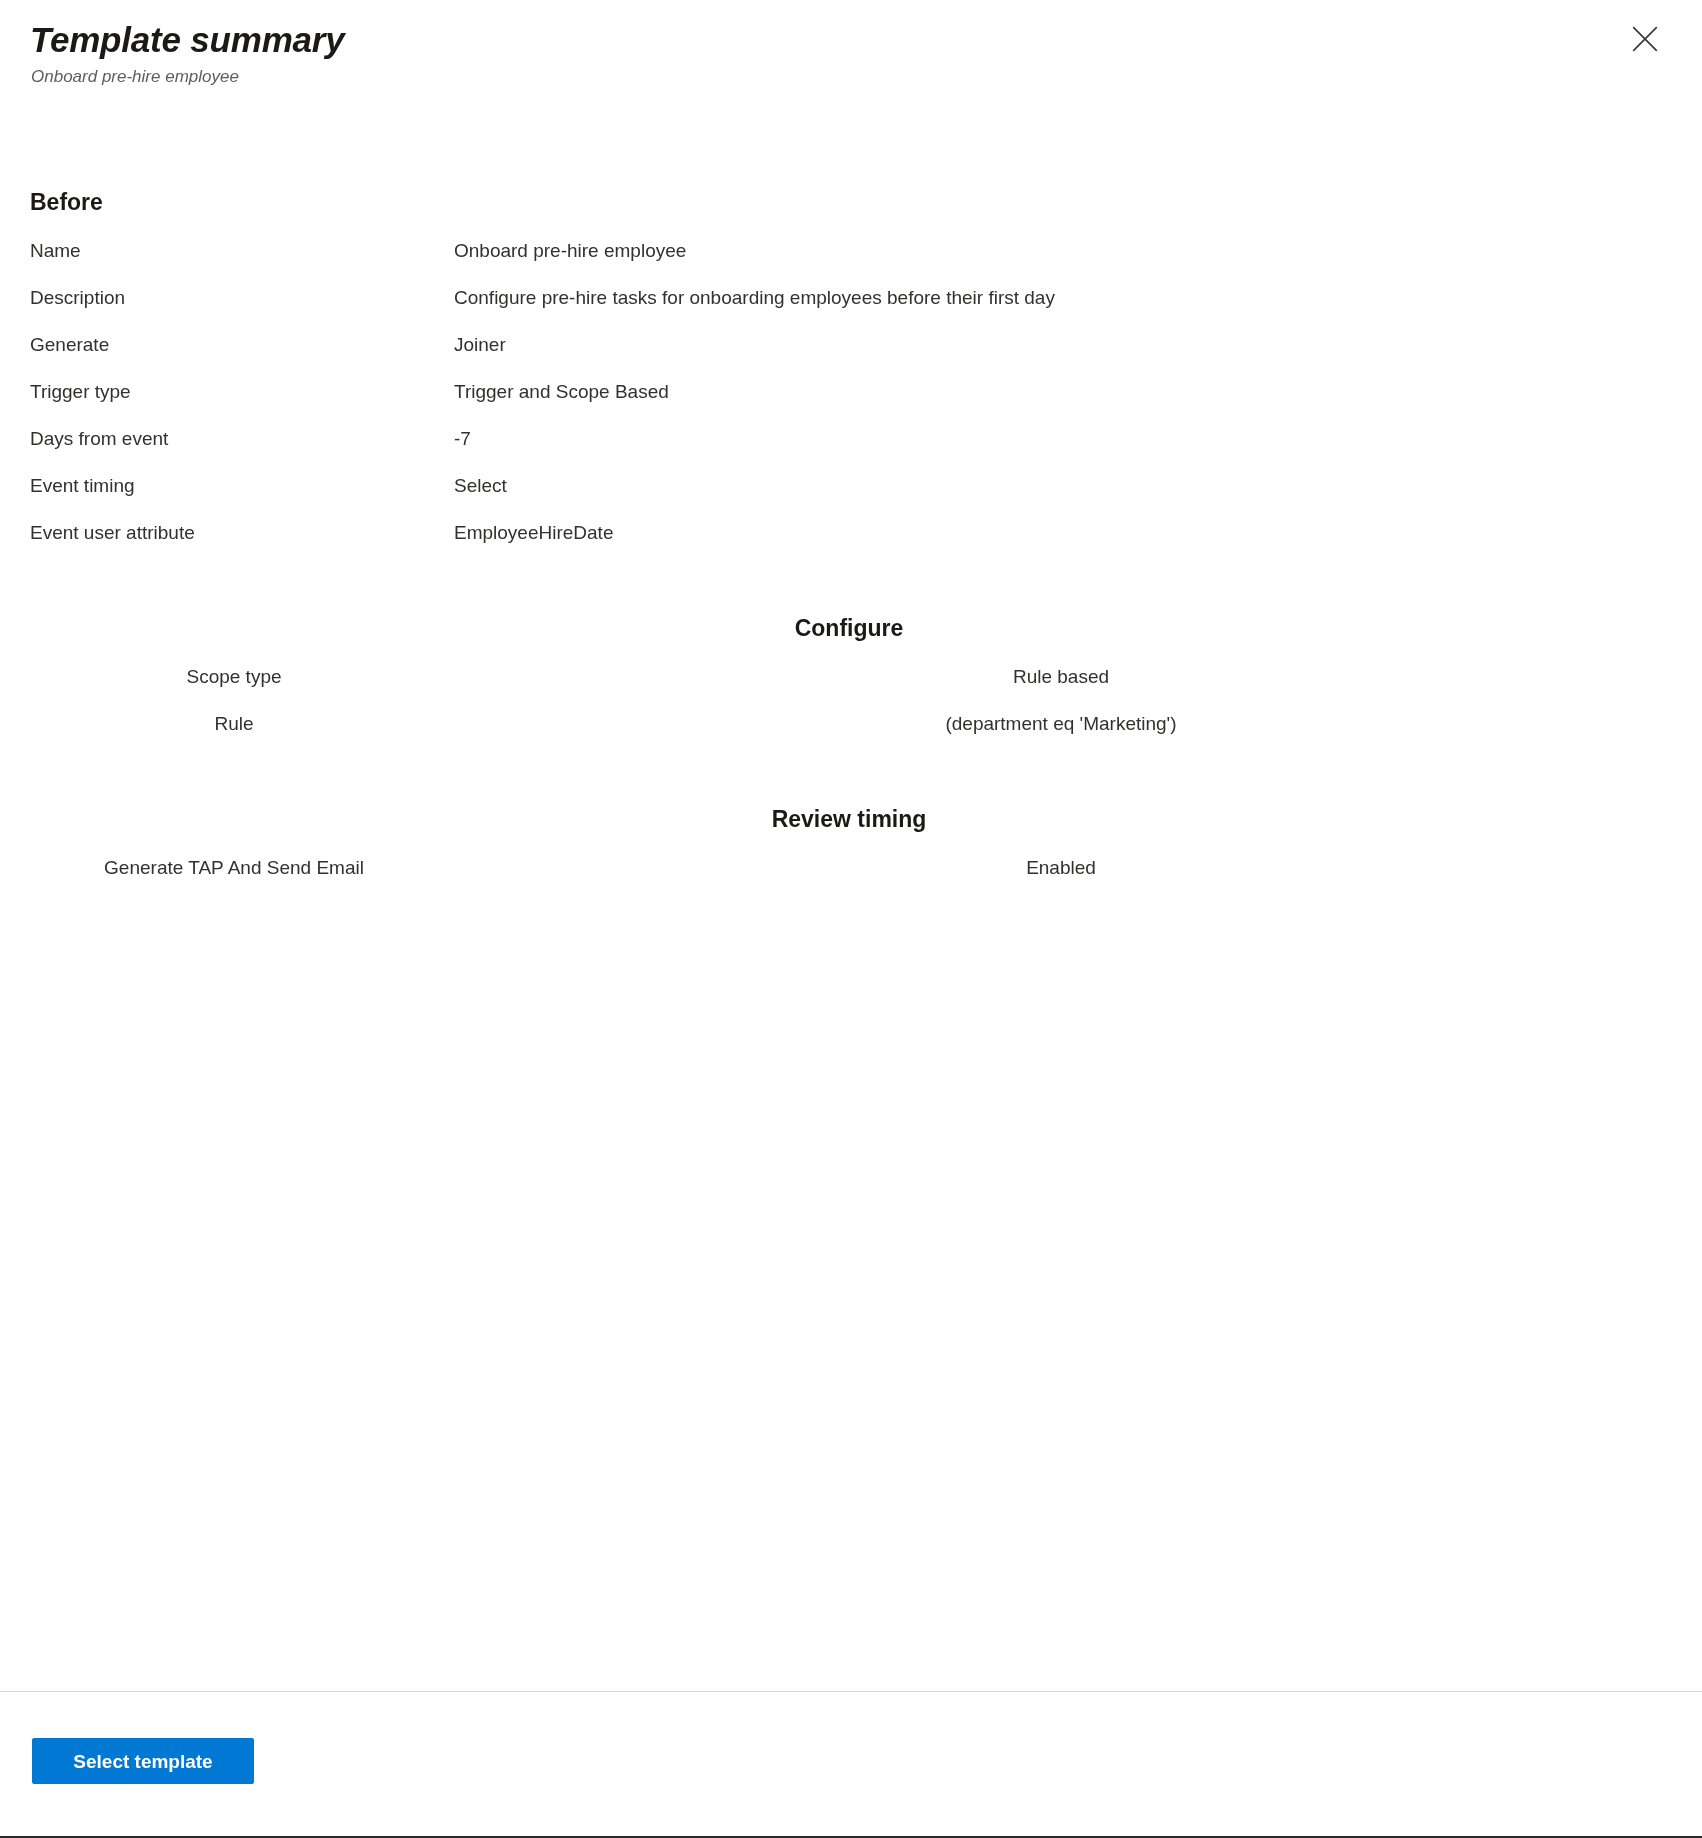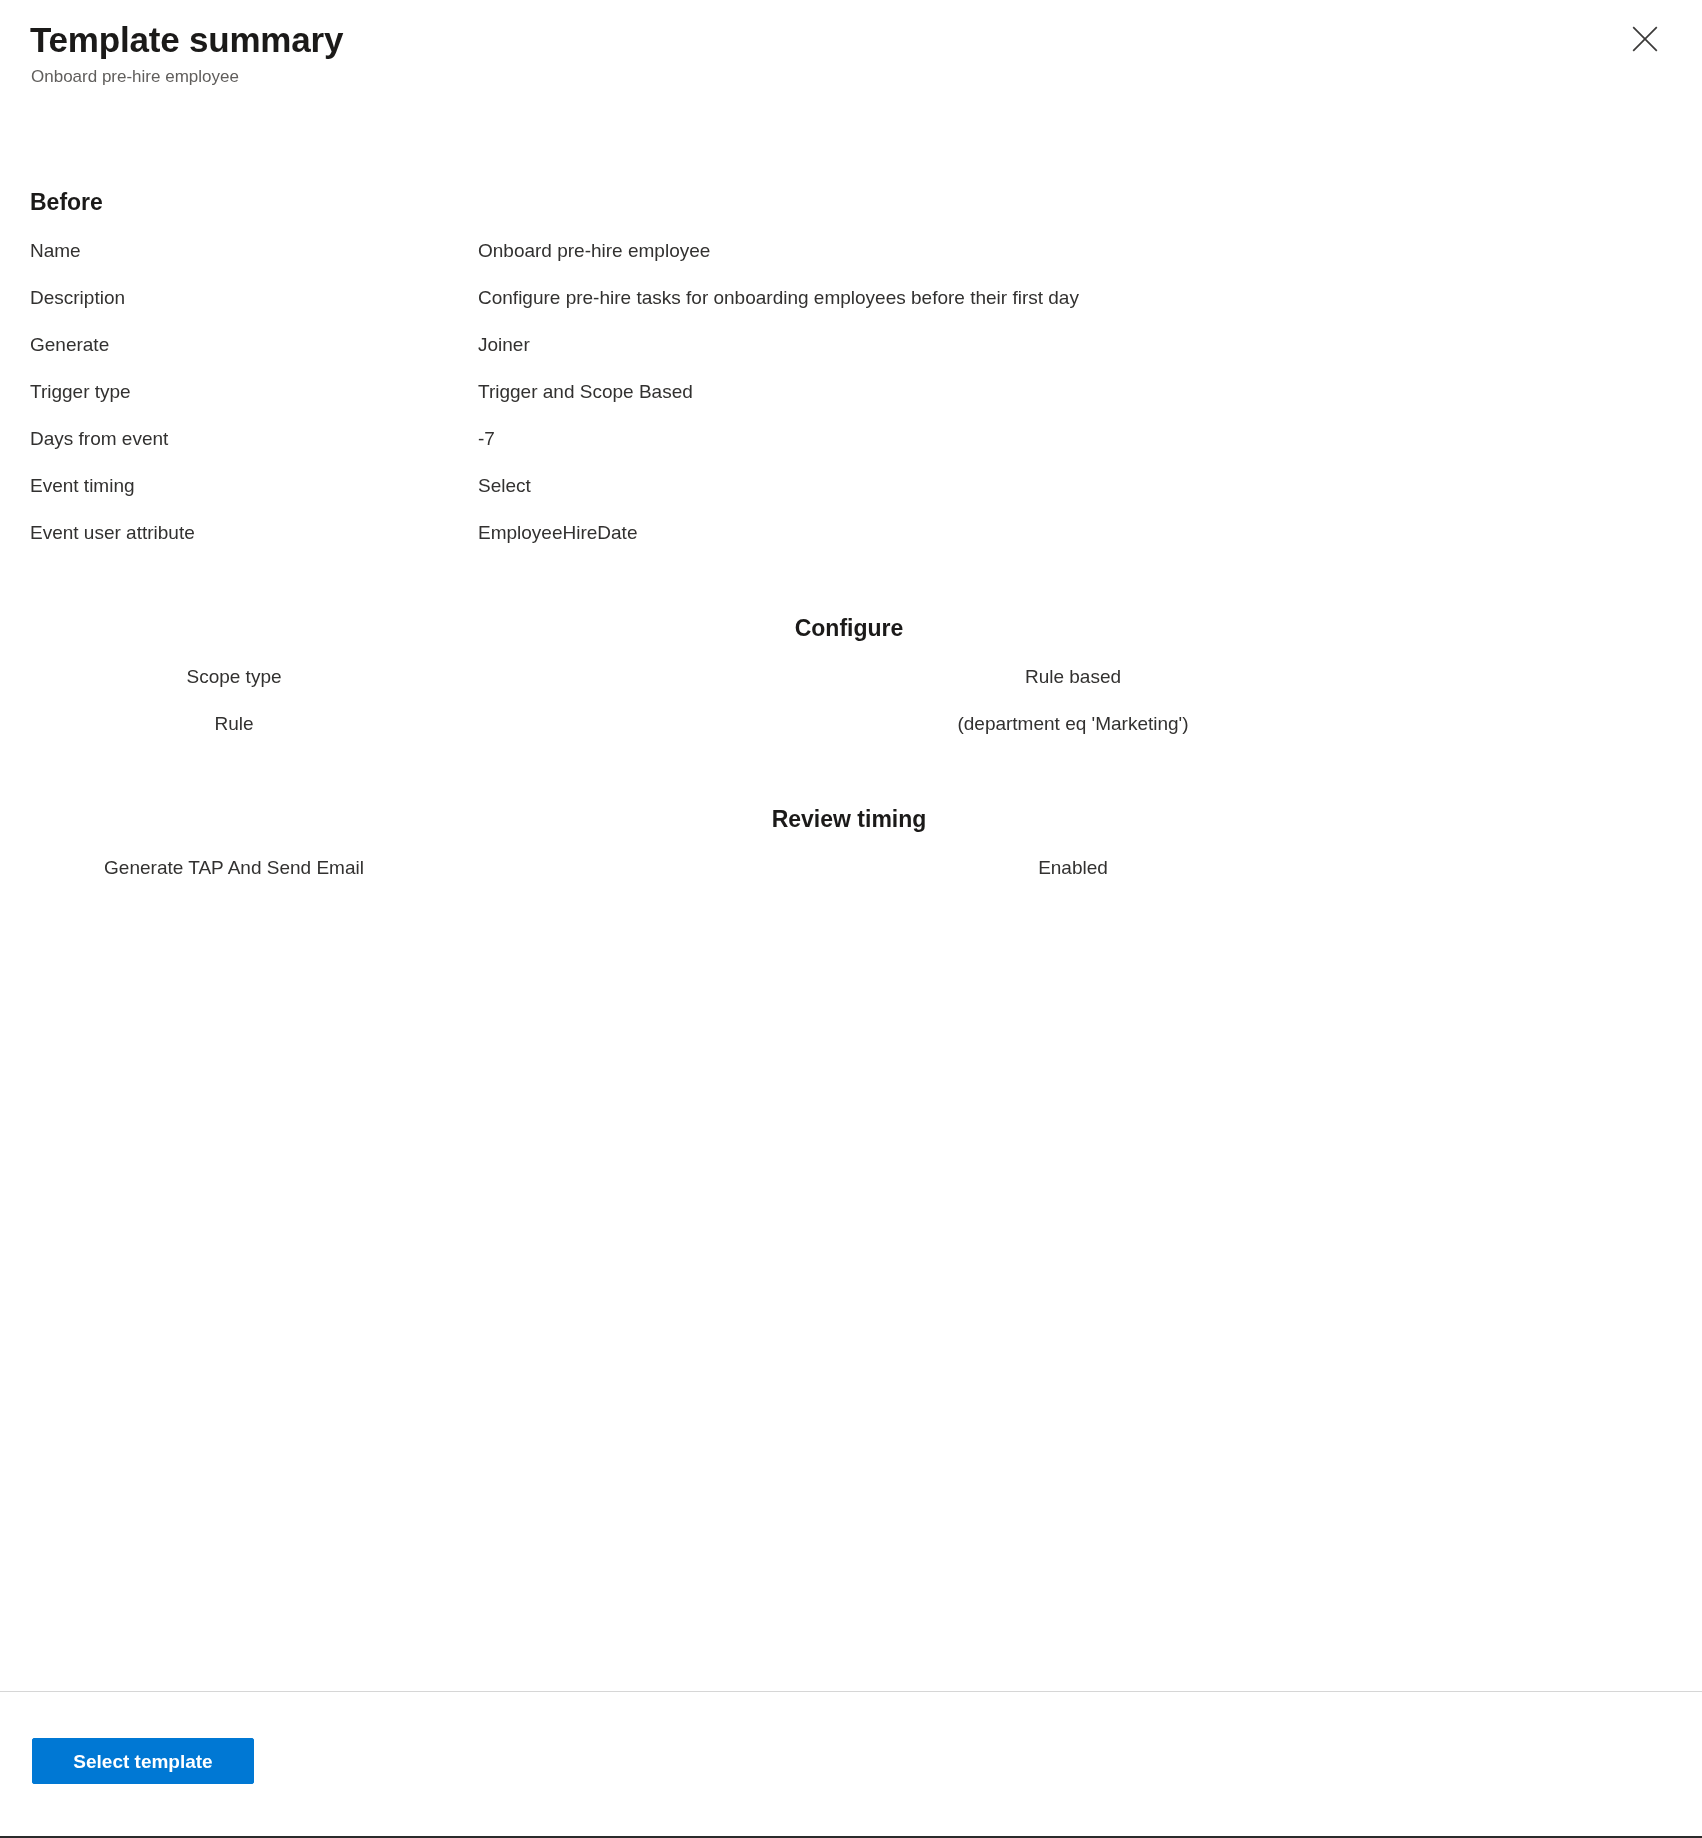--- a/index.html
+++ b/index.html
@@ -26,20 +26,21 @@
     flex-direction: column;
     background: #ffffff;
     border-bottom: 2px solid #2b2b2b;
   }
 
   
   .panel-header {
     position: relative;
     padding: 18px 34px 0 30px;
     flex: 0 0 auto;
+    font-style: italic;
   }
   .title-block {
     max-width: 1200px;
   }
   .panel-title {
     font-size: 35px;
     line-height: 44px;
     font-weight: 600;
     color: #1b1a19;
     letter-spacing: -0.2px;
@@ -82,21 +83,20 @@
     line-height: 30px;
     font-weight: 700;
     color: #1b1a19;
     margin: 0 0 21px 0;
   }
 
   .kv-row {
     display: flex;
     align-items: flex-start;
     min-height: 47px;
-    gap: 24px;
   }
   .kv-label {
     flex: 0 0 424px;
     font-size: 19px;
     line-height: 26px;
     color: #323130;
     font-weight: 400;
     padding-right: 16px;
   }
   .kv-value {

